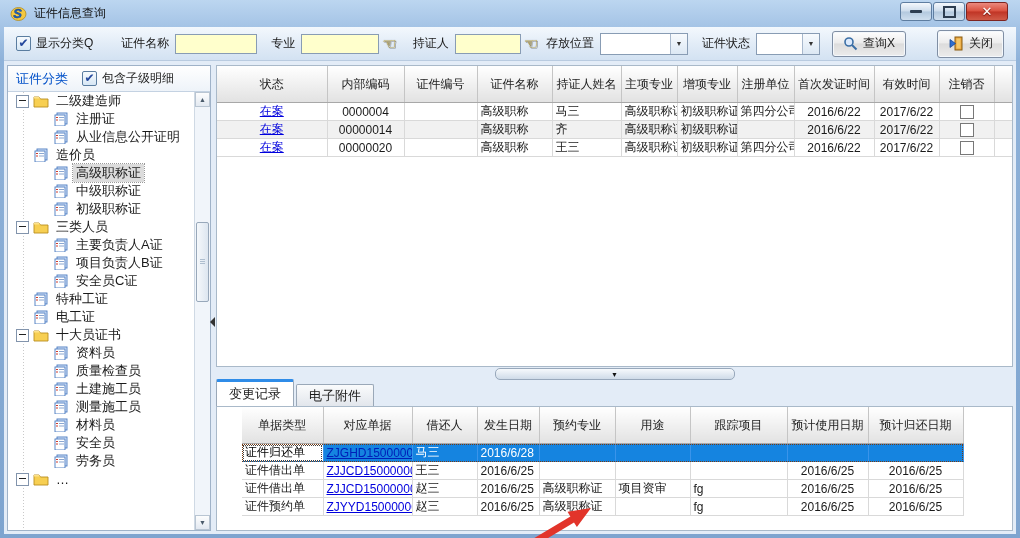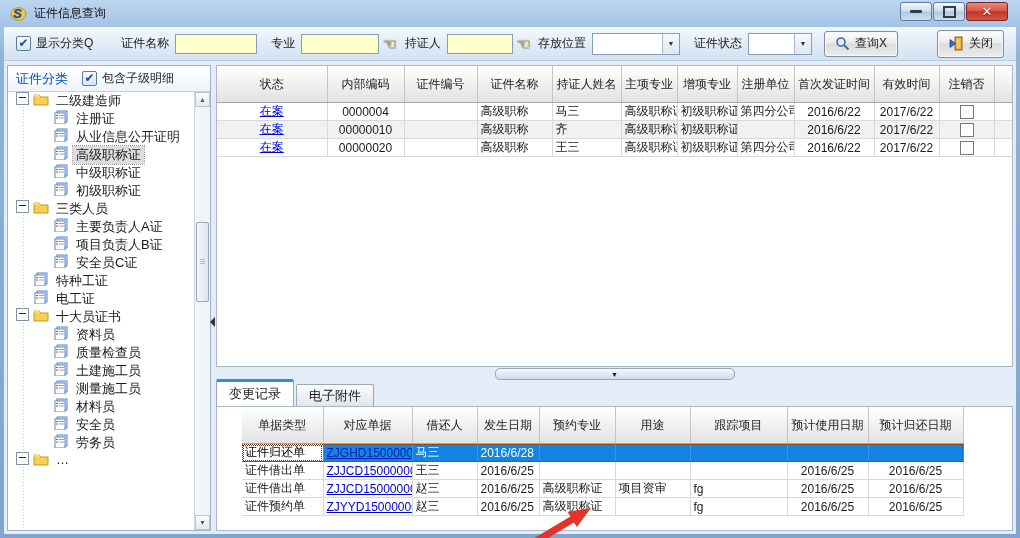--- a/index.html
+++ b/index.html
@@ -39,21 +39,21 @@
   .btn .blabel{margin-left:5px;}
   .btn.close-btn{margin-left:auto;margin-right:12px;height:26px;}
   
   .sidebar{position:absolute;left:3px;top:38px;width:202px;bottom:3px;background:#fff;border:1px solid #9fb2c8;}
   .side-header{height:25px;display:flex;align-items:center;background:linear-gradient(#ffffff,#eef3f9);border-bottom:1px solid #c4d2e2;}
   .side-title{margin-left:8px;color:#0050c8;font-size:13px;}
   .side-header .checkbox{margin-left:14px;}
   .tree{position:absolute;left:0;right:15px;top:26px;bottom:0;overflow:hidden;background:#fff;}
   .tree::before{content:"";position:absolute;left:15px;top:0;bottom:0;width:1px;
     background:repeating-linear-gradient(#c9c9c9 0 1px,transparent 1px 3px);}
-  .tree-row{position:relative;height:18px;display:flex;padding-left:calc(8px + var(--indent,0px));white-space:nowrap;}
+  .tree-row{position:relative;height:18px;display:flex;align-items:center;padding-left:calc(8px + var(--indent,0px));white-space:nowrap;}
   .expander{width:11px;height:11px;flex:none;border:1px solid #8294ac;background:#fff;position:relative;margin-right:4px;visibility:hidden;}
   .expander::before{content:"";position:absolute;left:2px;right:2px;top:4px;height:1px;background:#222;}
   .expander.show{visibility:visible;}
   .ticon{width:16px;height:14px;flex:none;margin-right:4px;display:none;}
   .ticon.show{display:inline-block;}
   .lbl{padding:0 3px;font-size:13px;}
   .lbl.sel{background:#dcdcdc;outline:1px dotted #9a9a9a;}
   
   .vscroll{position:absolute;right:0;top:26px;bottom:0;width:15px;background:#f1f5fa;border-left:1px solid #cfd9e4;}
   .sarrow{position:absolute;left:0;right:0;height:15px;background:linear-gradient(#fdfdfd,#e3e9f1);border:1px solid #b9c5d2;
@@ -132,21 +132,21 @@
     <div class="toolbar">
       <span class="checkbox">
           <span class="tick">✔</span>
         </span>
       <span class="cb-label">显示分类Q</span>
       <span class="tlabel" style="margin-left:28px;">证件名称</span>
       <input class="tinput w74" value="" style="">
       <span class="tlabel">专业</span>
       <input class="tinput w70" value="" style="">
       <span class="hand-icon">☜</span>
-      <span class="tlabel" style="margin-left:8px;">持证人</span>
+      <span class="tlabel" style="margin-left:16px;">持证人</span>
       <input class="tinput w58" value="" style="">
       <span class="hand-icon">☜</span>
       <span class="tlabel" style="margin-left:8px;">存放位置</span>
       <span class="combo cw86">
         <span class="val"></span>
         <span class="drop">▼</span>
       </span>
       <span class="tlabel">证件状态</span>
       <span class="combo cw62">
         <span class="val"></span>
@@ -211,20 +211,33 @@
               <rect x="4" y="1" width="10" height="11" fill="#dbe7fa" stroke="#4a7ac0" stroke-width="0.9"></rect>
               <rect x="2" y="3" width="10" height="11" fill="#ffffff" stroke="#4a7ac0" stroke-width="0.9"></rect>
               <line x1="3" y1="5.5" x2="5" y2="5.5" stroke="#d03a2a" stroke-width="1.2"></line>
               <line x1="6" y1="5.5" x2="11" y2="5.5" stroke="#8aa6d0" stroke-width="1"></line>
               <line x1="3" y1="8" x2="5" y2="8" stroke="#d03a2a" stroke-width="1.2"></line>
               <line x1="6" y1="8" x2="11" y2="8" stroke="#8aa6d0" stroke-width="1"></line>
             </svg>
             <span class="lbl">从业信息公开证明</span>
           </div>
 
+          <div class="tree-row" style="--indent: 0px;">
+            <span class="expander"></span>
+
+            <svg class="ticon show" viewBox="0 0 16 14">
+              <rect x="4" y="1" width="10" height="11" fill="#dbe7fa" stroke="#4a7ac0" stroke-width="0.9"></rect>
+              <rect x="2" y="3" width="10" height="11" fill="#ffffff" stroke="#4a7ac0" stroke-width="0.9"></rect>
+              <line x1="3" y1="5.5" x2="5" y2="5.5" stroke="#d03a2a" stroke-width="1.2"></line>
+              <line x1="6" y1="5.5" x2="11" y2="5.5" stroke="#8aa6d0" stroke-width="1"></line>
+              <line x1="3" y1="8" x2="5" y2="8" stroke="#d03a2a" stroke-width="1.2"></line>
+              <line x1="6" y1="8" x2="11" y2="8" stroke="#8aa6d0" stroke-width="1"></line>
+            </svg>
+            <span class="lbl">造价员</span>
+          </div>
 
 
           <div class="tree-row" style="--indent: 20px;">
             <span class="expander"></span>
 
             <svg class="ticon show" viewBox="0 0 16 14">
               <rect x="4" y="1" width="10" height="11" fill="#dbe7fa" stroke="#4a7ac0" stroke-width="0.9"></rect>
               <rect x="2" y="3" width="10" height="11" fill="#ffffff" stroke="#4a7ac0" stroke-width="0.9"></rect>
               <line x1="3" y1="5.5" x2="5" y2="5.5" stroke="#d03a2a" stroke-width="1.2"></line>
               <line x1="6" y1="5.5" x2="11" y2="5.5" stroke="#8aa6d0" stroke-width="1"></line>
@@ -518,21 +531,21 @@
                 <td>初级职称证</td>
                 <td>第四分公司</td>
                 <td class="ctr">2016/6/22</td>
                 <td class="ctr">2017/6/22</td>
                 <td class="ctr"><span class="gridcheck"></span></td>
                 <td></td>
               </tr>
 
               <tr class="grid-row">
                 <td class="ctr"><span class="link">在案</span></td>
-                <td class="ctr">00000010</td>
+                <td class="ctr">00000014</td>
                 <td></td>
                 <td>高级职称</td>
                 <td>齐</td>
                 <td>高级职称证</td>
                 <td>初级职称证</td>
                 <td></td>
                 <td class="ctr">2016/6/22</td>
                 <td class="ctr">2017/6/22</td>
                 <td class="ctr"><span class="gridcheck"></span></td>
                 <td></td>

